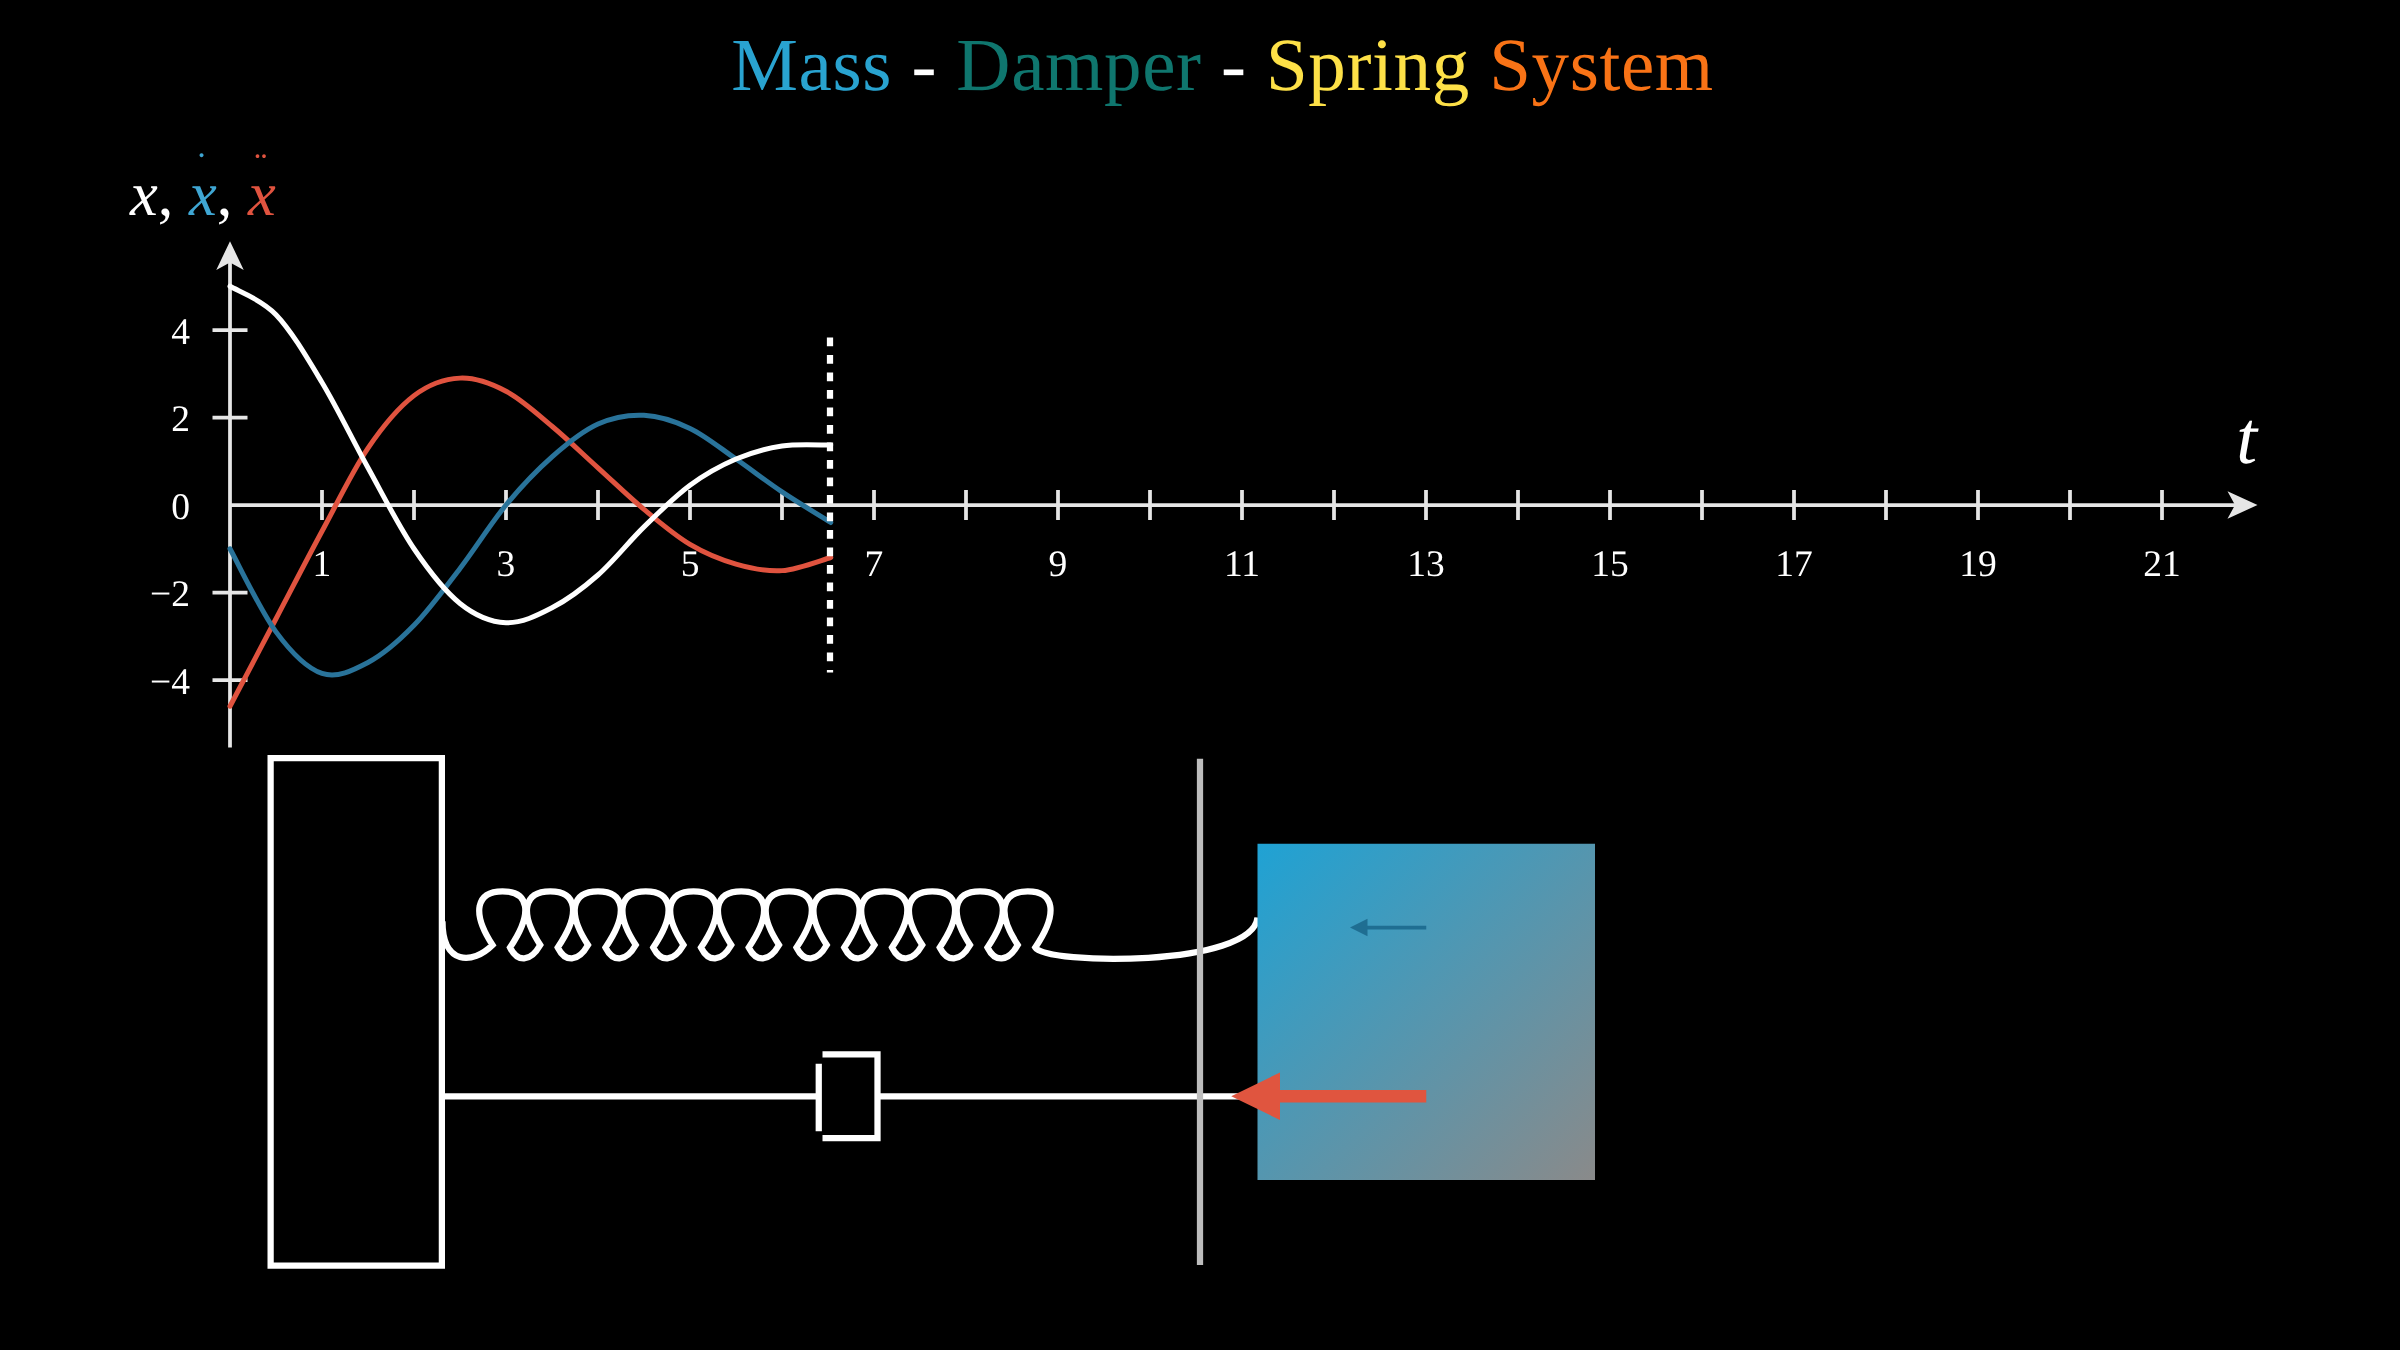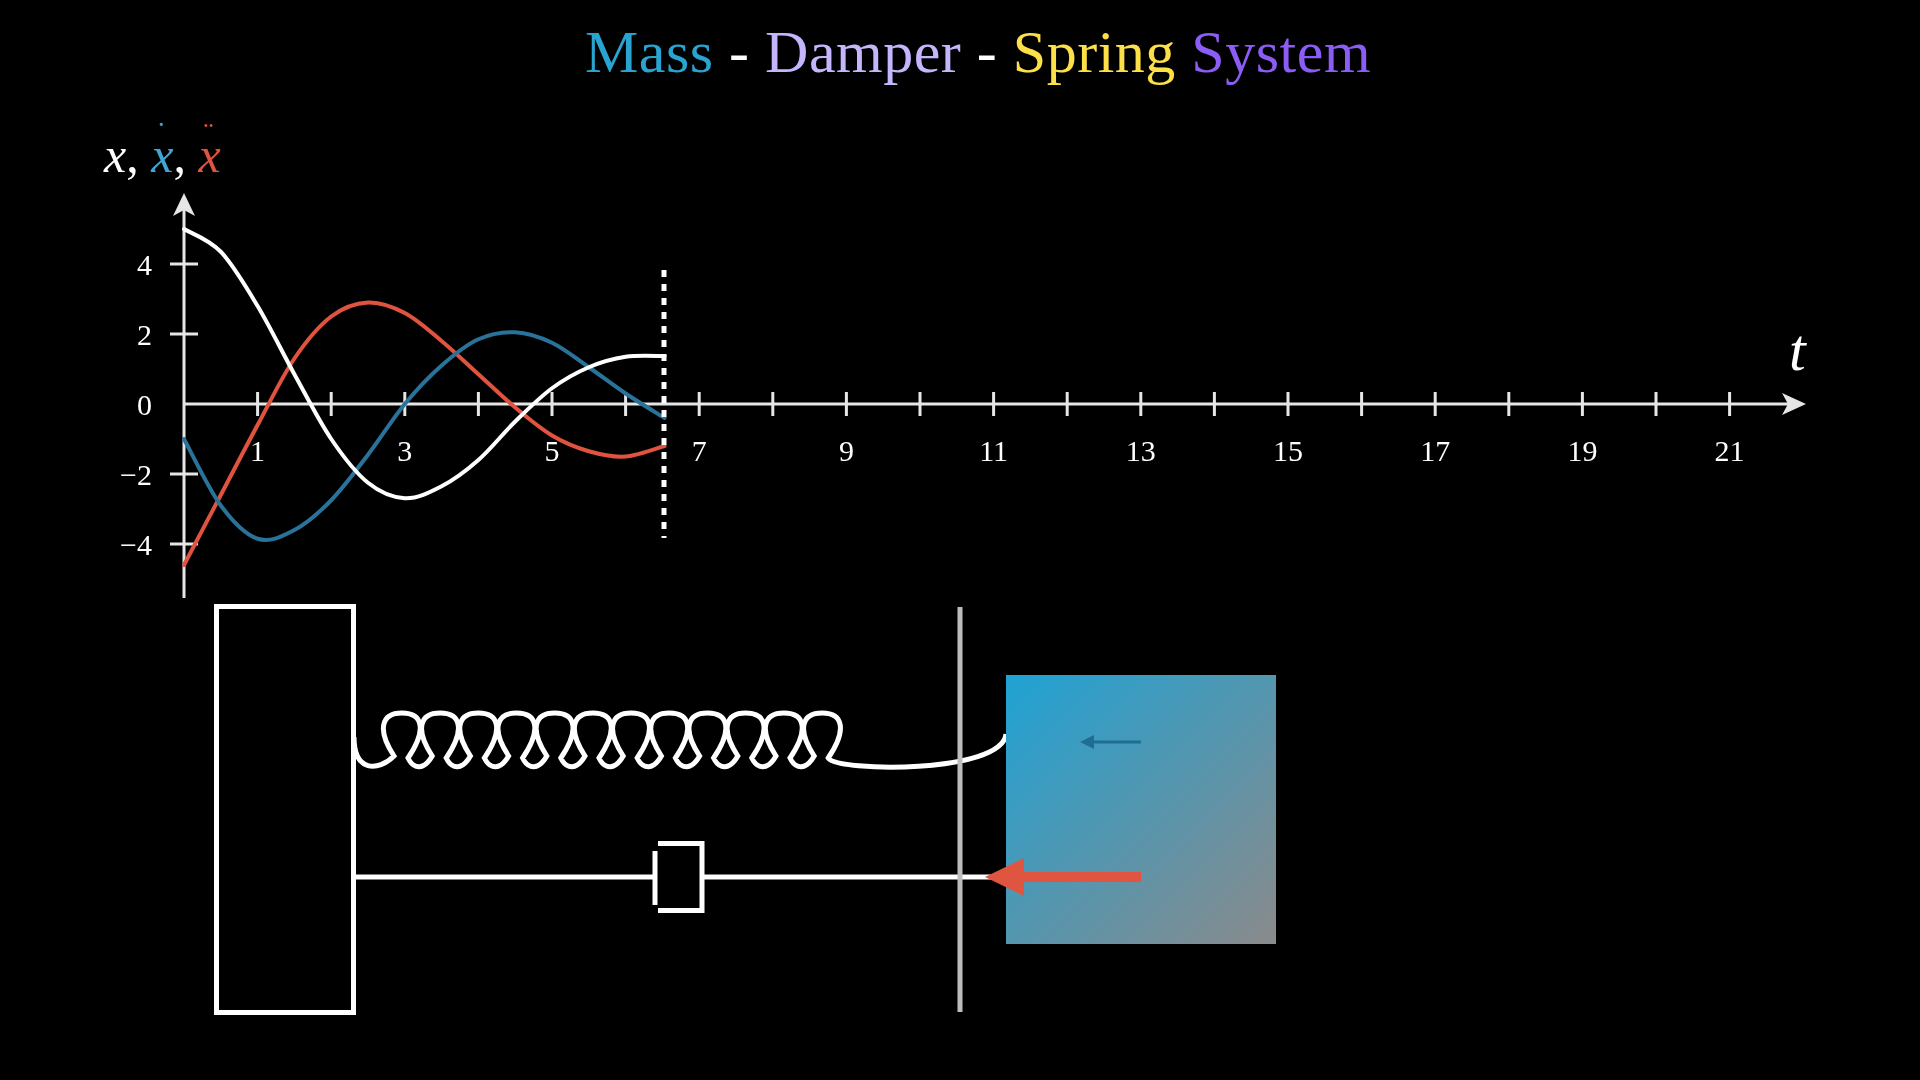--- a/index.html
+++ b/index.html
@@ -9,21 +9,21 @@
   svg { position: absolute; left: 0; top: 0; }
   .ylabel { position: absolute; left: 104px; top: 126px; font-family: "Liberation Serif", "DejaVu Serif", serif; font-style: italic; font-size: 50px; color: #fff; white-space: pre; }
   .tlabel { position: absolute; left: 1789px; top: 316px; font-family: "Liberation Serif", "DejaVu Serif", serif; font-style: italic; font-size: 60px; color: #fff; }
   .dotted { position: relative; display: inline-block; }
   .dotted .dots { position: absolute; top: -2px; left: 0; width: 100%; text-align: center; font-style: normal; font-size: 30px; line-height: 18px; letter-spacing: 2px; }
 </style>
 </head>
 <body>
 
 <div id="title">
-  <span style="color: rgb(41, 163, 208); margin-left: 36px;">Mass</span><span style="color: rgb(255, 255, 255);"> - </span><span style="color: #c4b5fd;">Damper</span><span style="color: rgb(255, 255, 255);"> - </span><span style="color: #fde047;">Spring</span><span style="color: #8b5cf6;"> System</span>
+  <span style="color: rgb(41, 163, 208); margin-left: 36px;">Mass</span><span style="color: rgb(255, 255, 255);"> - </span><span style="color: #0f766e;">Damper</span><span style="color: rgb(255, 255, 255);"> - </span><span style="color: #fde047;">Spring</span><span style="color: #f97316;"> System</span>
 </div>
 
 <div class="ylabel"><span>x</span><span style="font-style:normal">, </span><span class="dotted" style="color:#3fa6d3"><span class="dots">˙</span><span>x</span></span><span style="font-style:normal">, </span><span class="dotted" style="color:#e0533f"><span class="dots">¨</span><span>x</span></span></div>
 
 <div class="tlabel">t</div>
 
 <svg id="scene" width="1920" height="1080" viewBox="0 0 1920 1080">
   <defs>
     <linearGradient id="massGrad" x1="0" y1="0" x2="1" y2="1">
       <stop offset="0" stop-color="#1fa2d4"></stop>

